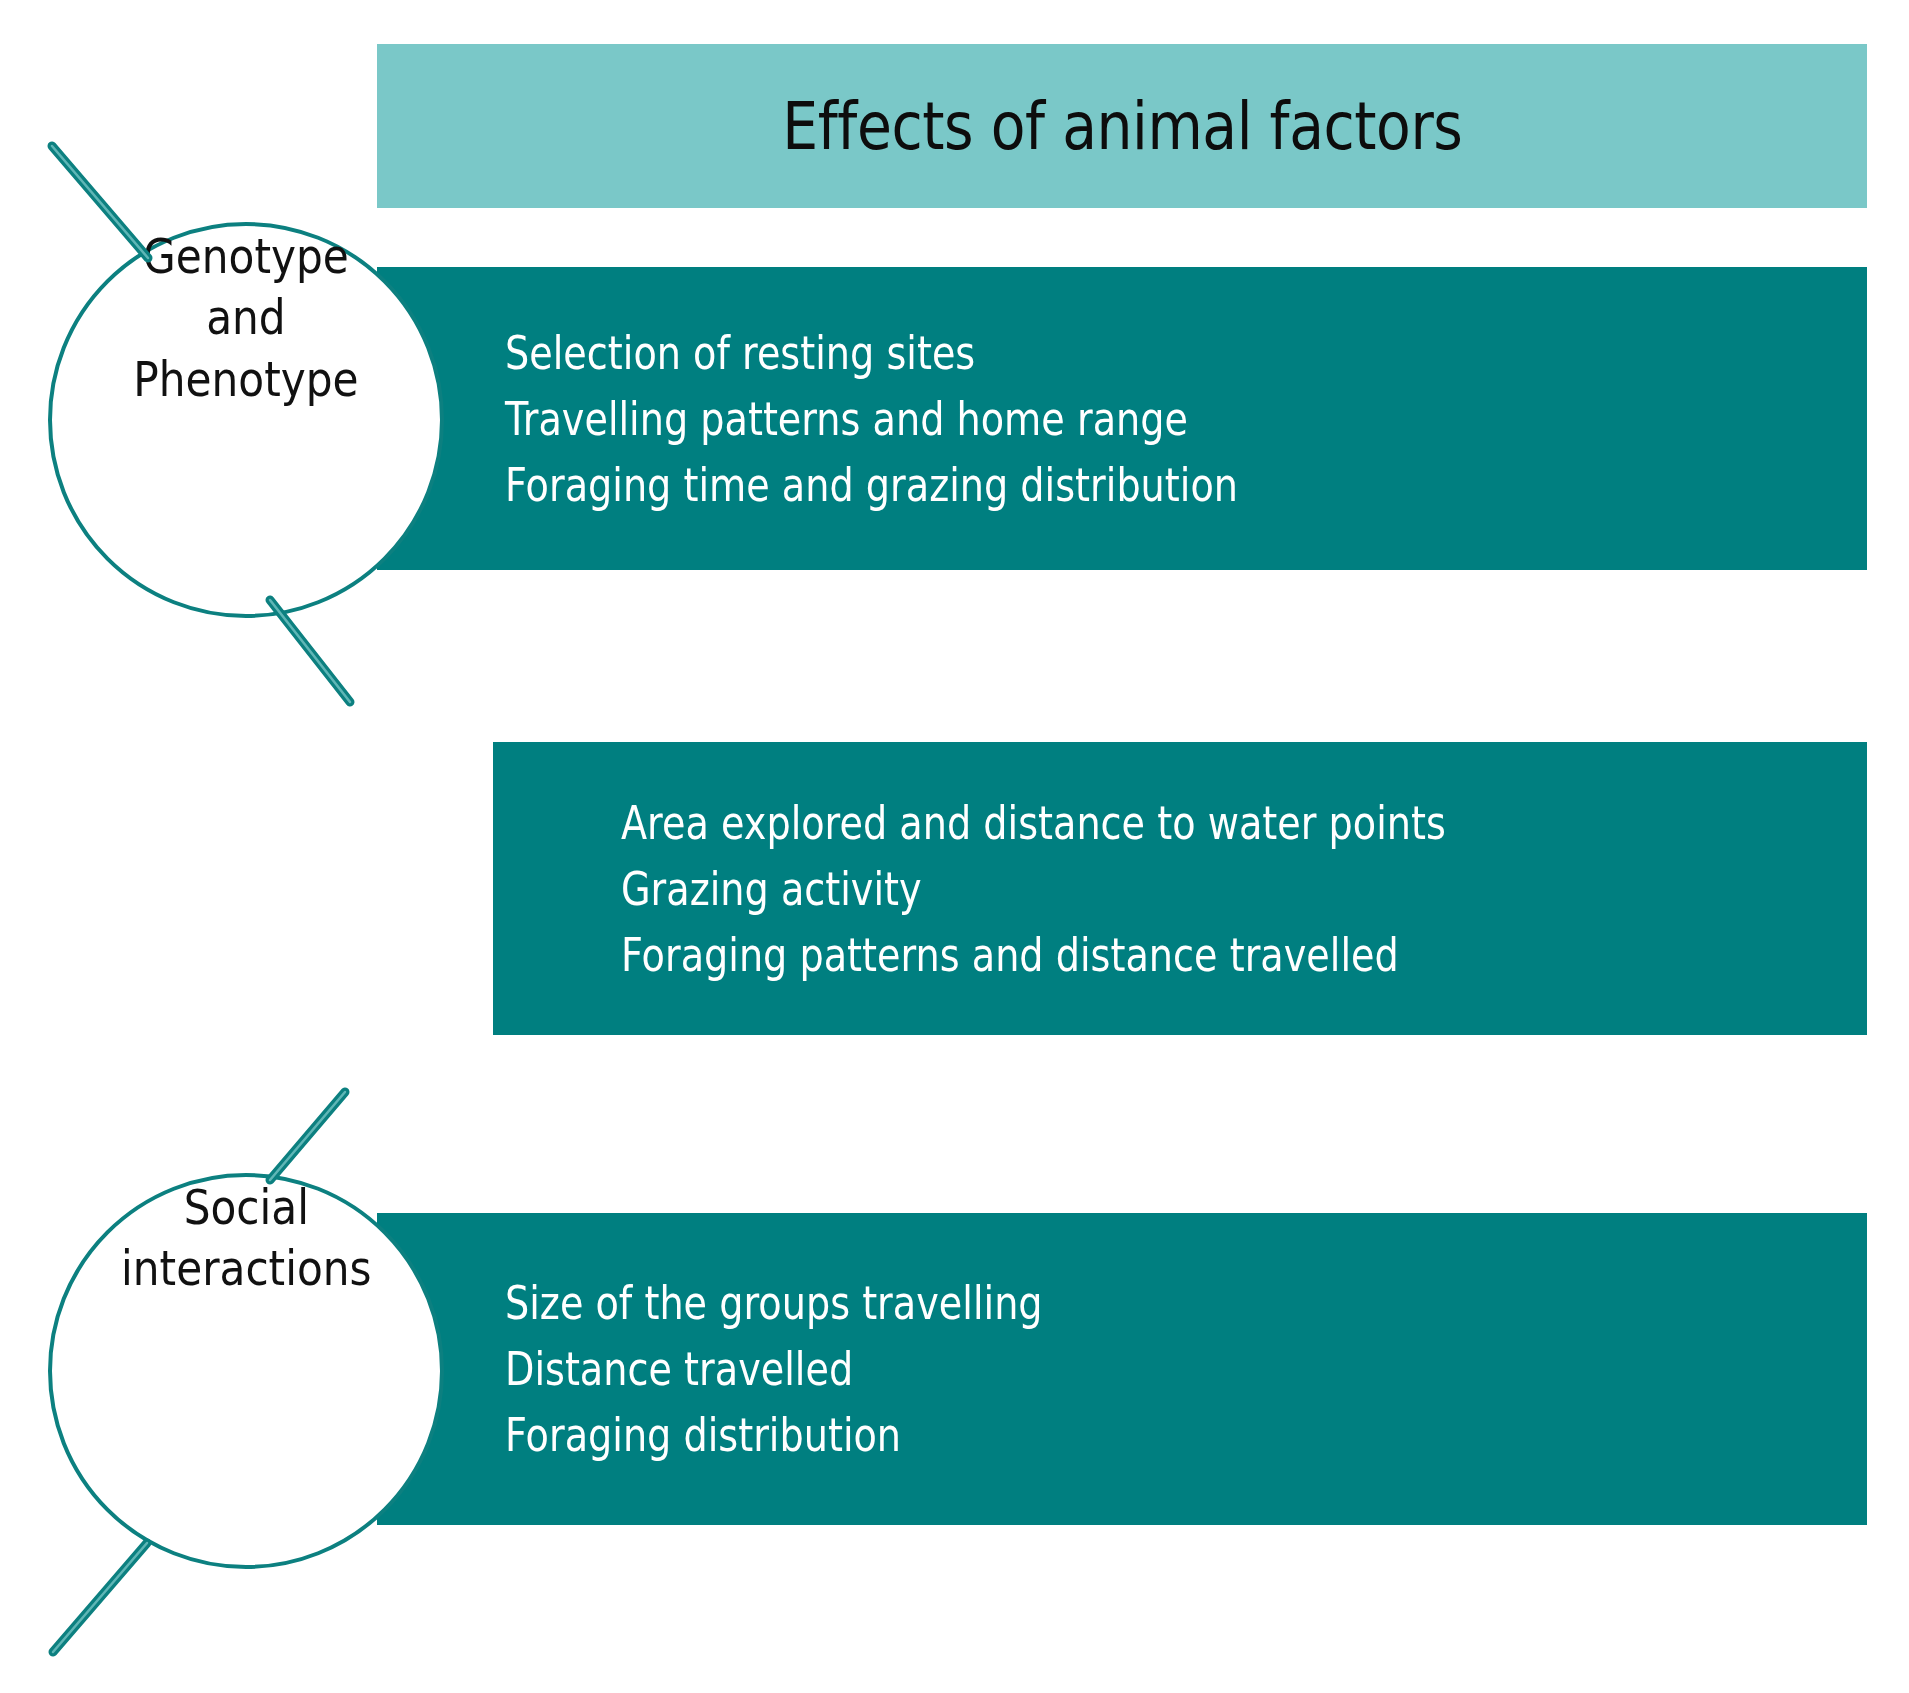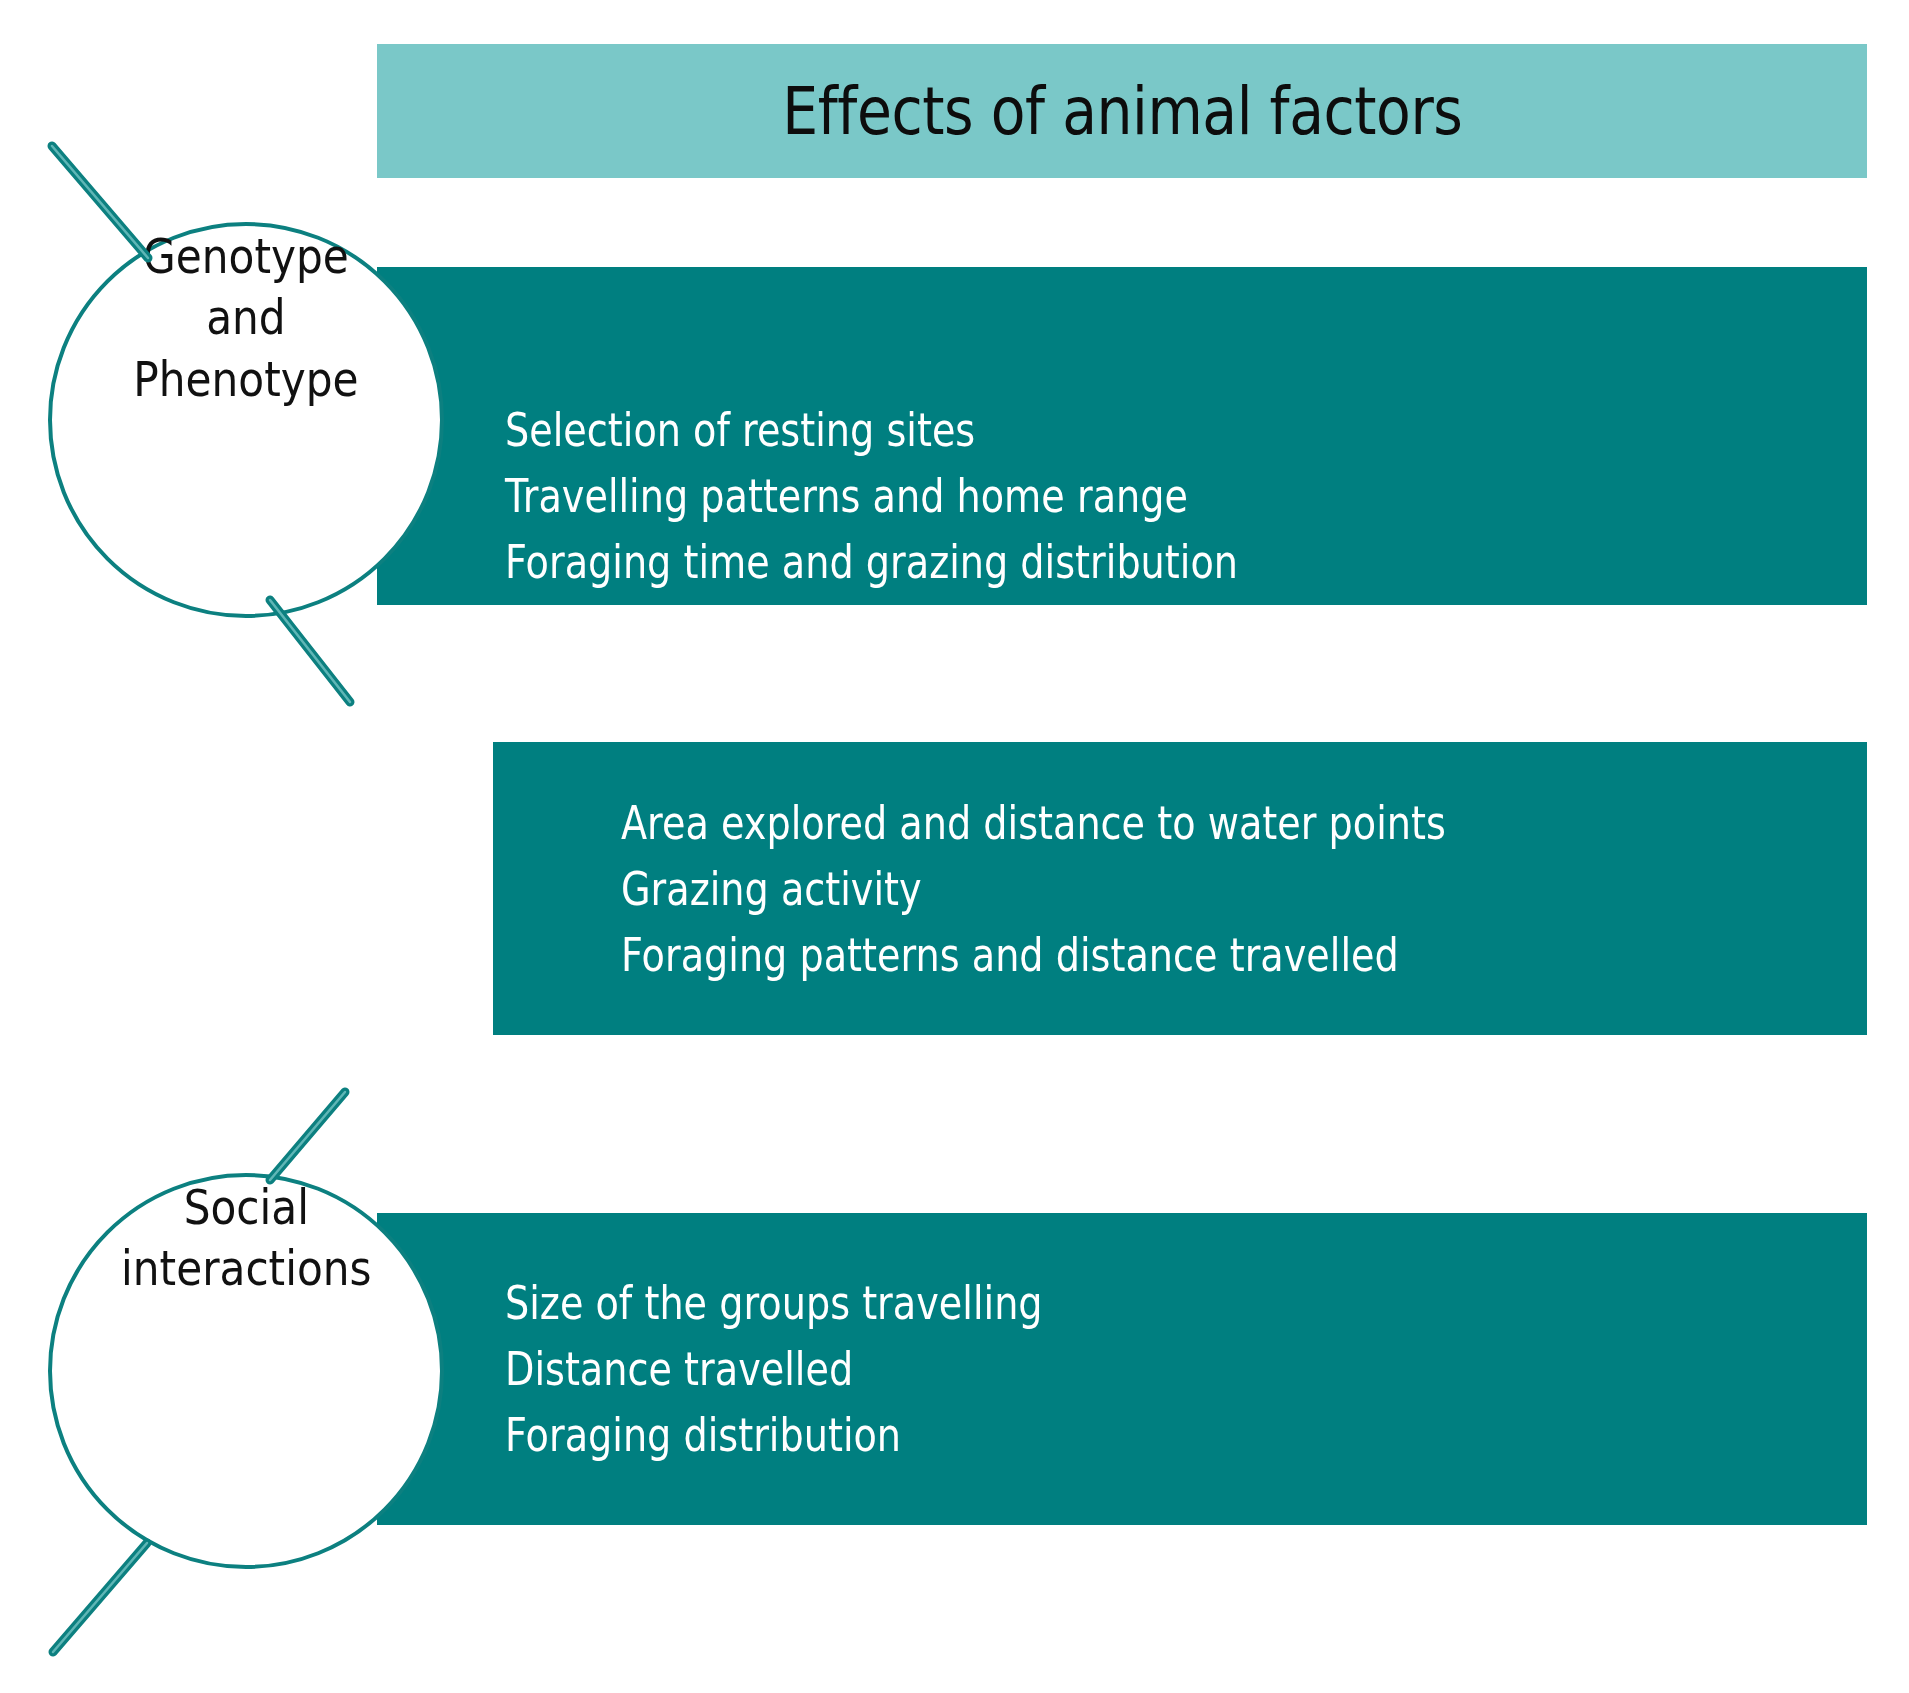--- a/index.html
+++ b/index.html
@@ -15,21 +15,21 @@
     overflow: hidden;
     font-family: "Liberation Sans", sans-serif;
   }
 
   
   .title-banner {
     position: absolute;
     left: 377px;
     top: 44px;
     width: 1490px;
-    height: 134px;
+    height: 164px;
     background: #7ac8c8;
     display: flex;
     align-items: center;
     justify-content: center;
   }
   .title-text {
     font-family: "DejaVu Sans", sans-serif;
     font-size: 66px;
     font-weight: 400;
     color: #0d0d0d;
@@ -50,21 +50,21 @@
   .content-box .line {
     font-family: "DejaVu Sans", sans-serif;
     font-size: 46px;
     color: #ffffff;
     white-space: nowrap;
     line-height: 1.0;
     transform: scaleX(0.83);
     transform-origin: left center;
   }
 
-  #box-1 { left: 377px; top: 267px;  width: 1490px; height: 338px; justify-content: flex-end; }
+  #box-1 { left: 377px; top: 267px;  width: 1490px; height: 303px; }
   #box-1 .lines { padding-left: 128px; }
   #box-1 .line { margin: 20px 0; }
 
   #box-2 { left: 493px; top: 742px;  width: 1374px; height: 293px; }
   #box-2 .lines { padding-left: 128px; }
   #box-2 .line { margin: 20px 0; }
 
   #box-3 { left: 377px; top: 1213px; width: 1490px; height: 312px; }
   #box-3 .lines { padding-left: 128px; }
   #box-3 .line { margin: 20px 0; }

